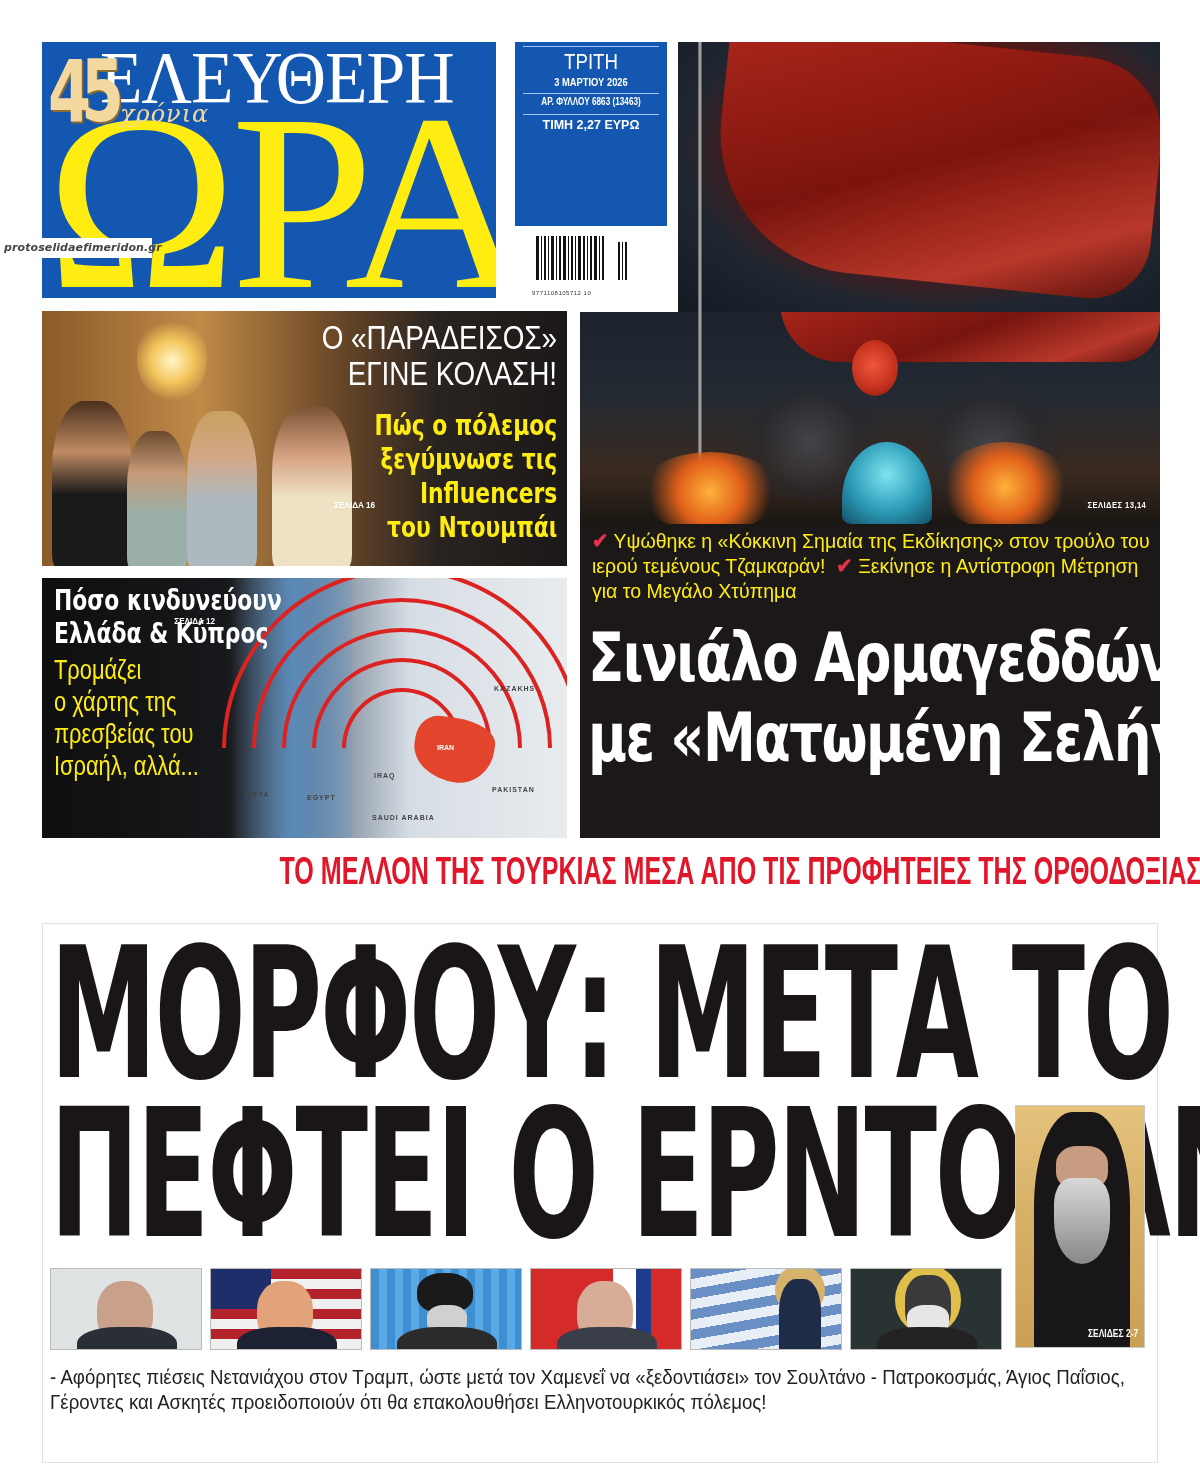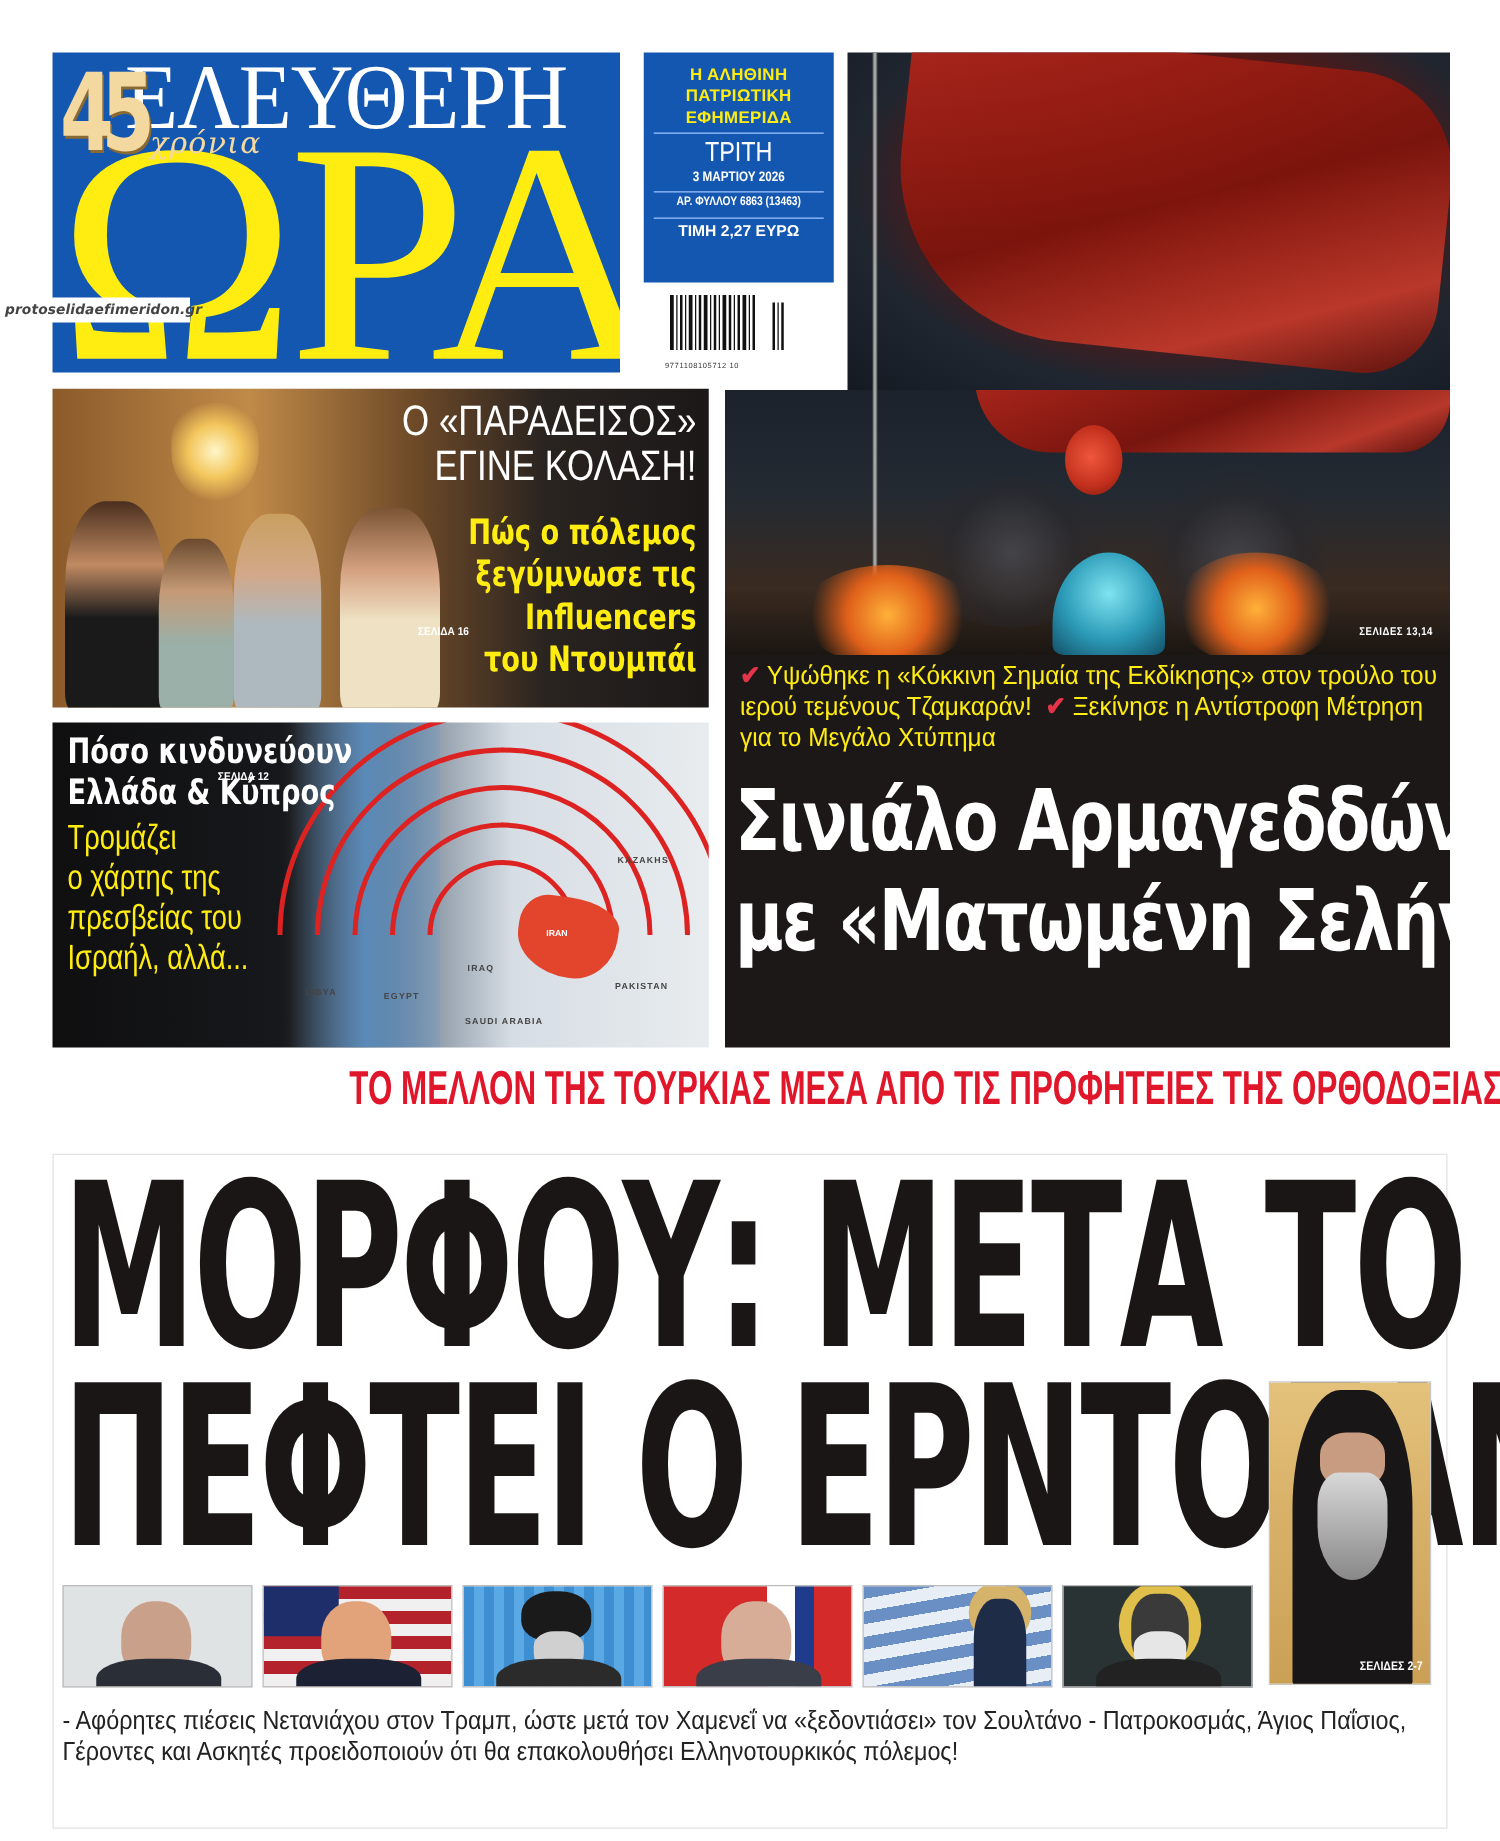--- a/index.html
+++ b/index.html
@@ -121,25 +121,20 @@
 
 <div class="abs masthead">
   <div class="abs mast-ora">ΩΡΑ</div>
   <div class="abs mast-eleftheri">ΕΛΕΥΘΕΡΗ</div>
   <div class="abs mast-years-num">45</div>
   <div class="abs mast-years-word">χρόνια</div>
 </div>
 
 <div class="abs datebox-wrap"></div>
 <div class="abs datebox">
-  <div class="db-tag">
-    <div>Η ΑΛΗΘΙΝΗ</div>
-    <div>ΠΑΤΡΙΩΤΙΚΗ</div>
-    <div>ΕΦΗΜΕΡΙΔΑ</div>
-  </div>
   <div class="db-sep"></div>
   <div class="db-day">ΤΡΙΤΗ</div>
   <div class="db-date">3 ΜΑΡΤΙΟΥ 2026</div>
   <div class="db-sep"></div>
   <div class="db-issue">ΑΡ. ΦΥΛΛΟΥ 6863 (13463)</div>
   <div class="db-sep"></div>
   <div class="db-price">ΤΙΜΗ 2,27 ΕΥΡΩ</div>
 </div>
 <div class="abs barcode">
   <div class="bar" style="left:0;width:3px"></div>

